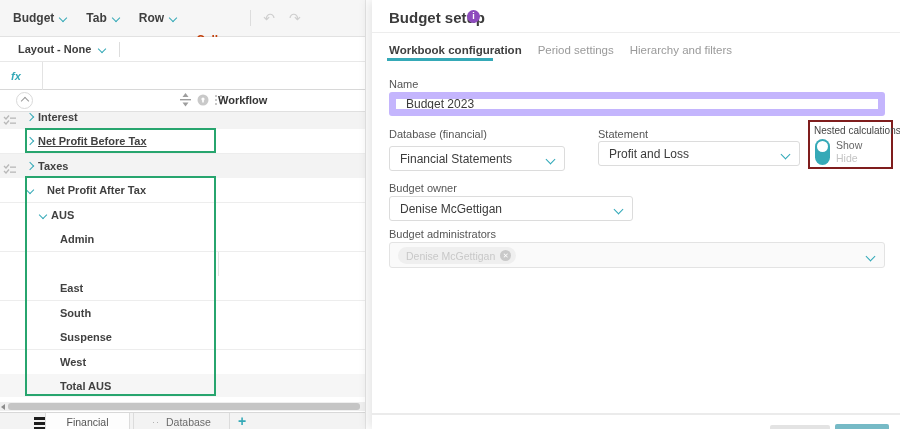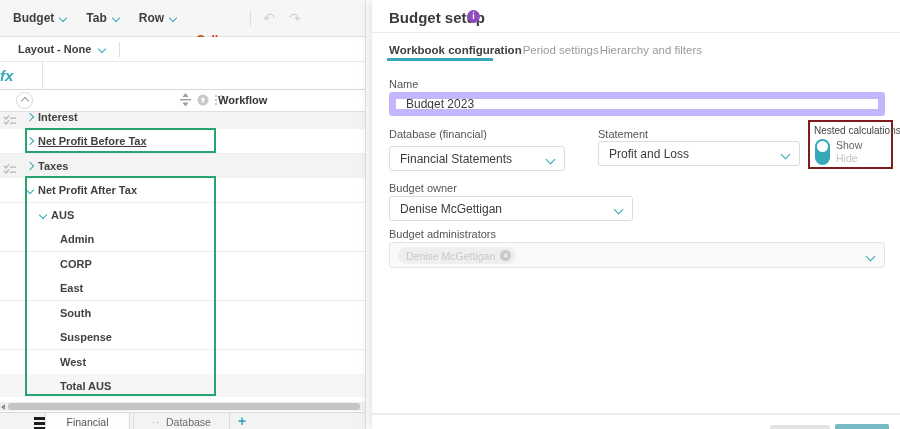--- a/index.html
+++ b/index.html
@@ -13,21 +13,21 @@
   .menu-item { display:flex; align-items:center; gap:6px; margin-right:20px; font-size:12px; font-weight:700; color:#3f3f3f; cursor:pointer; }
   .menu-item.disabled { color:#c2410c;margin-top:44px; }
   .tb-sep { width:1px; height:16px; background:#ddd; margin:0 12px 0 0; }
   .hist-btn { font-size:14px; color:#cfcfcf; margin-right:14px; line-height:1; }
 
   .layout-bar { position:absolute; left:0; top:37px; width:100%; height:25px; background:#fff; border-bottom:1px solid #e8e8e8; display:flex; align-items:center; }
   .layout-label { font-size:11px; font-weight:700; color:#3d3d3d; margin-left:18px; display:flex; align-items:center; gap:8px; cursor:pointer; }
   .layout-sep { width:1px; height:15px; background:#ddd; margin-left:14px; }
 
   .fx-bar { position:absolute; left:0; top:62px; width:100%; height:28px; background:#fff; border-bottom:1px solid #d8d8d8; display:flex; align-items:center; }
-  .fx { font-size:15px; font-weight:700; font-style:italic; color:#35a9b7; }
+  .fx { font-size:11px; font-weight:700; font-style:italic; color:#35a9b7; margin-left:11px; }
   .fx-sep { position:absolute; left:42px; top:0; width:1px; height:28px; background:#e3e3e3; }
 
   .grid-header { position:absolute; left:0; top:90px; width:100%; height:22px; background:#fff; border-bottom:1px solid #e0e0e0; }
   .collapse-circle { position:absolute; left:16px; top:2px; width:17px; height:17px; border:1px solid #d9d9d9; border-radius:50%; background:#fff; display:flex; align-items:center; justify-content:center; cursor:pointer; }
   .wf-icons { position:absolute; left:180px; top:3px; display:flex; align-items:center; gap:6px; }
   .dots6 { position:relative; width:7px; height:11px; }
   .dots6 i { position:absolute; left:0; top:0; width:2px; height:2px; border-radius:50%; background:#b5b5b5;
              box-shadow:5px 0 0 #b5b5b5, 0 4px 0 #b5b5b5, 5px 4px 0 #b5b5b5, 0 8px 0 #b5b5b5, 5px 8px 0 #b5b5b5; }
   .wf-title { position:absolute; left:218px; top:4px; font-size:11px; font-weight:700; color:#353535; }
 
@@ -58,21 +58,21 @@
   .sheet-tab.active { background:#fdfdfd; color:#555; }
   .sheet-tab .dots { color:#a9a9a9; margin-right:6px; font-size:9px; letter-spacing:1px; }
   .add-sheet { position:absolute; left:238px; top:0px; font-size:14px; color:#35a9b7; font-weight:700; cursor:pointer; }
 
   
   .panel { position:absolute; left:372px; top:0; width:528px; height:429px; background:#fff; box-shadow:-4px 0 10px rgba(0,0,0,.10); z-index:10; }
   .panel-header { position:absolute; left:0; top:0; width:100%; height:33px; border-bottom:1px solid #ededed; }
   .panel-title { position:absolute; left:17px; top:9px; font-size:15px; font-weight:700; color:#3b3b3b; }
   .info-ico { position:absolute; left:95px; top:10px; width:13px; height:13px; border-radius:50%; background:#8d4bbd; color:#fff; font-size:9px; font-weight:700; text-align:center; line-height:13px; cursor:pointer; }
 
-  .panel-tabs { position:absolute; left:17px; top:44px; display:flex; gap:1px; }
+  .panel-tabs { position:absolute; left:17px; top:44px; display:flex; gap:16px; }
   .panel-tab { font-size:11.5px; color:#9a9a9a; cursor:pointer; padding-bottom:8px; }
   .panel-tab.active { color:#3f3f3f; font-weight:700; }
   .tab-underline { position:absolute; left:15px; top:58px; width:106px; height:3px; background:#35a9b7; }
 
   .fld-label { position:absolute; font-size:11px; color:#555; }
   .txt-input { position:absolute; height:24px; border:7px solid #c4b5fd; border-radius:3px; font-size:12px; color:#3b3b3b; padding:0 10px; font-family:"Liberation Sans", sans-serif; background:#fff; }
   .dropdown { position:absolute; height:25px; border:1px solid #dcdcdc; border-radius:3px; background:#fff; font-size:12px; color:#3b3b3b; display:flex; align-items:center; padding:0 26px 0 10px; cursor:pointer; }
   .dd-chev { position:absolute; right:10px; top:9px; width:7px; height:7px; border-right:1.8px solid #2fa8b8; border-bottom:1.8px solid #2fa8b8; transform:rotate(45deg); }
 
   .nested-box { position:absolute; left:436px; top:120px; width:85px; height:49px; border:2px solid #7f1d1d; }
@@ -179,31 +179,28 @@
               <path d="M1 2 l2 2 l3 -3.5" stroke="#b8b8b8" stroke-width="1.3" fill="none"></path>
               <rect x="7" y="2.5" width="6" height="1.3" fill="#b8b8b8"></rect>
               <path d="M1 7 l2 2 l3 -3.5" stroke="#b8b8b8" stroke-width="1.3" fill="none"></path>
               <rect x="7" y="7.5" width="6" height="1.3" fill="#b8b8b8"></rect>
             </svg></span>
           <span class="chev row-chev right" style="left: 27px;"></span>
           <span class="row-label" style="left: 38px;">Taxes</span>
         </div>
         <div class="grid-row" style="top: 66px;">
           <span class="chev row-chev down" style="left: 27px;"></span>
-          <span class="row-label" style="left: 38px;">Net Profit After Tax</span>
+          <span class="row-label" style="left: 47px;">Net Profit After Tax</span>
         </div>
         <div class="grid-row" style="top: 90.5px;">
           <span class="chev row-chev down" style="left: 40px;"></span>
           <span class="row-label" style="left: 51px;">AUS</span>
         </div>
         <div class="grid-row" style="top: 115px;">
           <span class="row-label" style="left: 60px;">Admin</span>
-        </div>
-        <div class="grid-row" style="top: 139.5px;">
-          <span class="row-label" style="left: 60px;">CORP</span>
         </div>
         <div class="grid-row" style="top: 164px;">
           <span class="row-label" style="left: 60px;">East</span>
         </div>
         <div class="grid-row" style="top: 188.5px;">
           <span class="row-label" style="left: 60px;">South</span>
         </div>
         <div class="grid-row" style="top: 213px;">
           <span class="row-label" style="left: 60px;">Suspense</span>
         </div>

